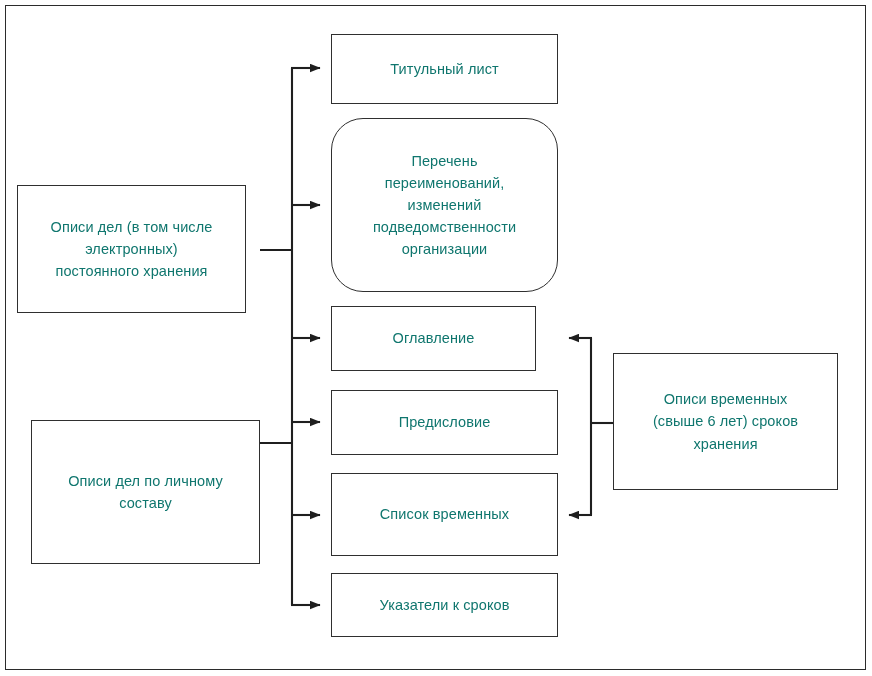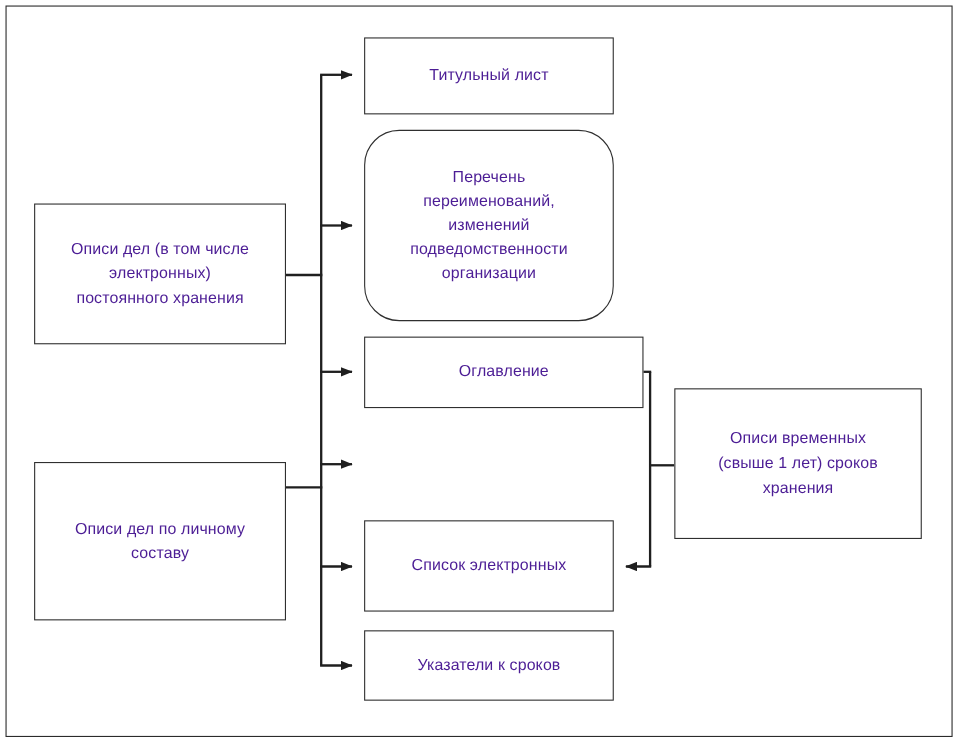--- a/index.html
+++ b/index.html
@@ -37,21 +37,21 @@
   }
   .node {
     position: absolute;
     box-sizing: border-box;
     border: 1.6px solid #2f2f2f;
     background: #ffffff;
     display: flex;
     align-items: center;
     justify-content: center;
     text-align: center;
-    color: #4c1d95;
+    color: #0f766e;
     font-size: 14.5px;
     line-height: 1.52;
     padding: 4px 10px;
     letter-spacing: 0.1px;
   }
   .node .node-label {
     display: block;
     white-space: pre-line;
   }
 </style>
@@ -88,21 +88,21 @@
 
       <path d="M591,338 L591,515"></path>
 
       <path d="M613,423 L590,423"></path>
 
       <path d="M592,338 L569,338" marker-end="url(#arrow-left)"></path>
       <path d="M592,515 L569,515" marker-end="url(#arrow-left)"></path>
     </g>
   </svg>
 
-  <div class="node" style="left:31px; top:185px; width:229px; height:128px;">
+  <div class="node" style="left:17px; top:185px; width:229px; height:128px;">
     <span class="node-label">Описи дел (в том числе
 электронных)
 постоянного хранения</span>
   </div>
 
   <div class="node" style="left:31px; top:376px; width:229px; height:144px;margin-top:44px;">
     <span class="node-label">Описи дел по личному
 составу</span>
   </div>
 
@@ -111,32 +111,35 @@
   </div>
 
   <div class="node" style="left:331px; top:118px; width:227px; height:174px;border-radius:32px;">
     <span class="node-label">Перечень
 переименований,
 изменений
 подведомственности
 организации</span>
   </div>
 
-  <div class="node" style="left:331px; top:306px; width:254px; height:65px;">
+  <div class="node" style="left:331px; top:306px; width:205px; height:65px;">
     <span class="node-label">Оглавление</span>
   </div>
 
+  <div class="node" style="left:331px; top:390px; width:227px; height:65px;">
+    <span class="node-label">Предисловие</span>
+  </div>
 
   <div class="node" style="left:331px; top:473px; width:227px; height:83px;">
-    <span class="node-label">Список электронных</span>
+    <span class="node-label">Список временных</span>
   </div>
 
   <div class="node" style="left:331px; top:573px; width:227px; height:64px;">
     <span class="node-label">Указатели к сроков</span>
   </div>
 
   <div class="node" style="left:613px; top:353px; width:225px; height:137px;">
     <span class="node-label">Описи временных
-(свыше 1 лет) сроков
+(свыше 6 лет) сроков
 хранения</span>
   </div>
 
 </div>
 
 </body></html>

